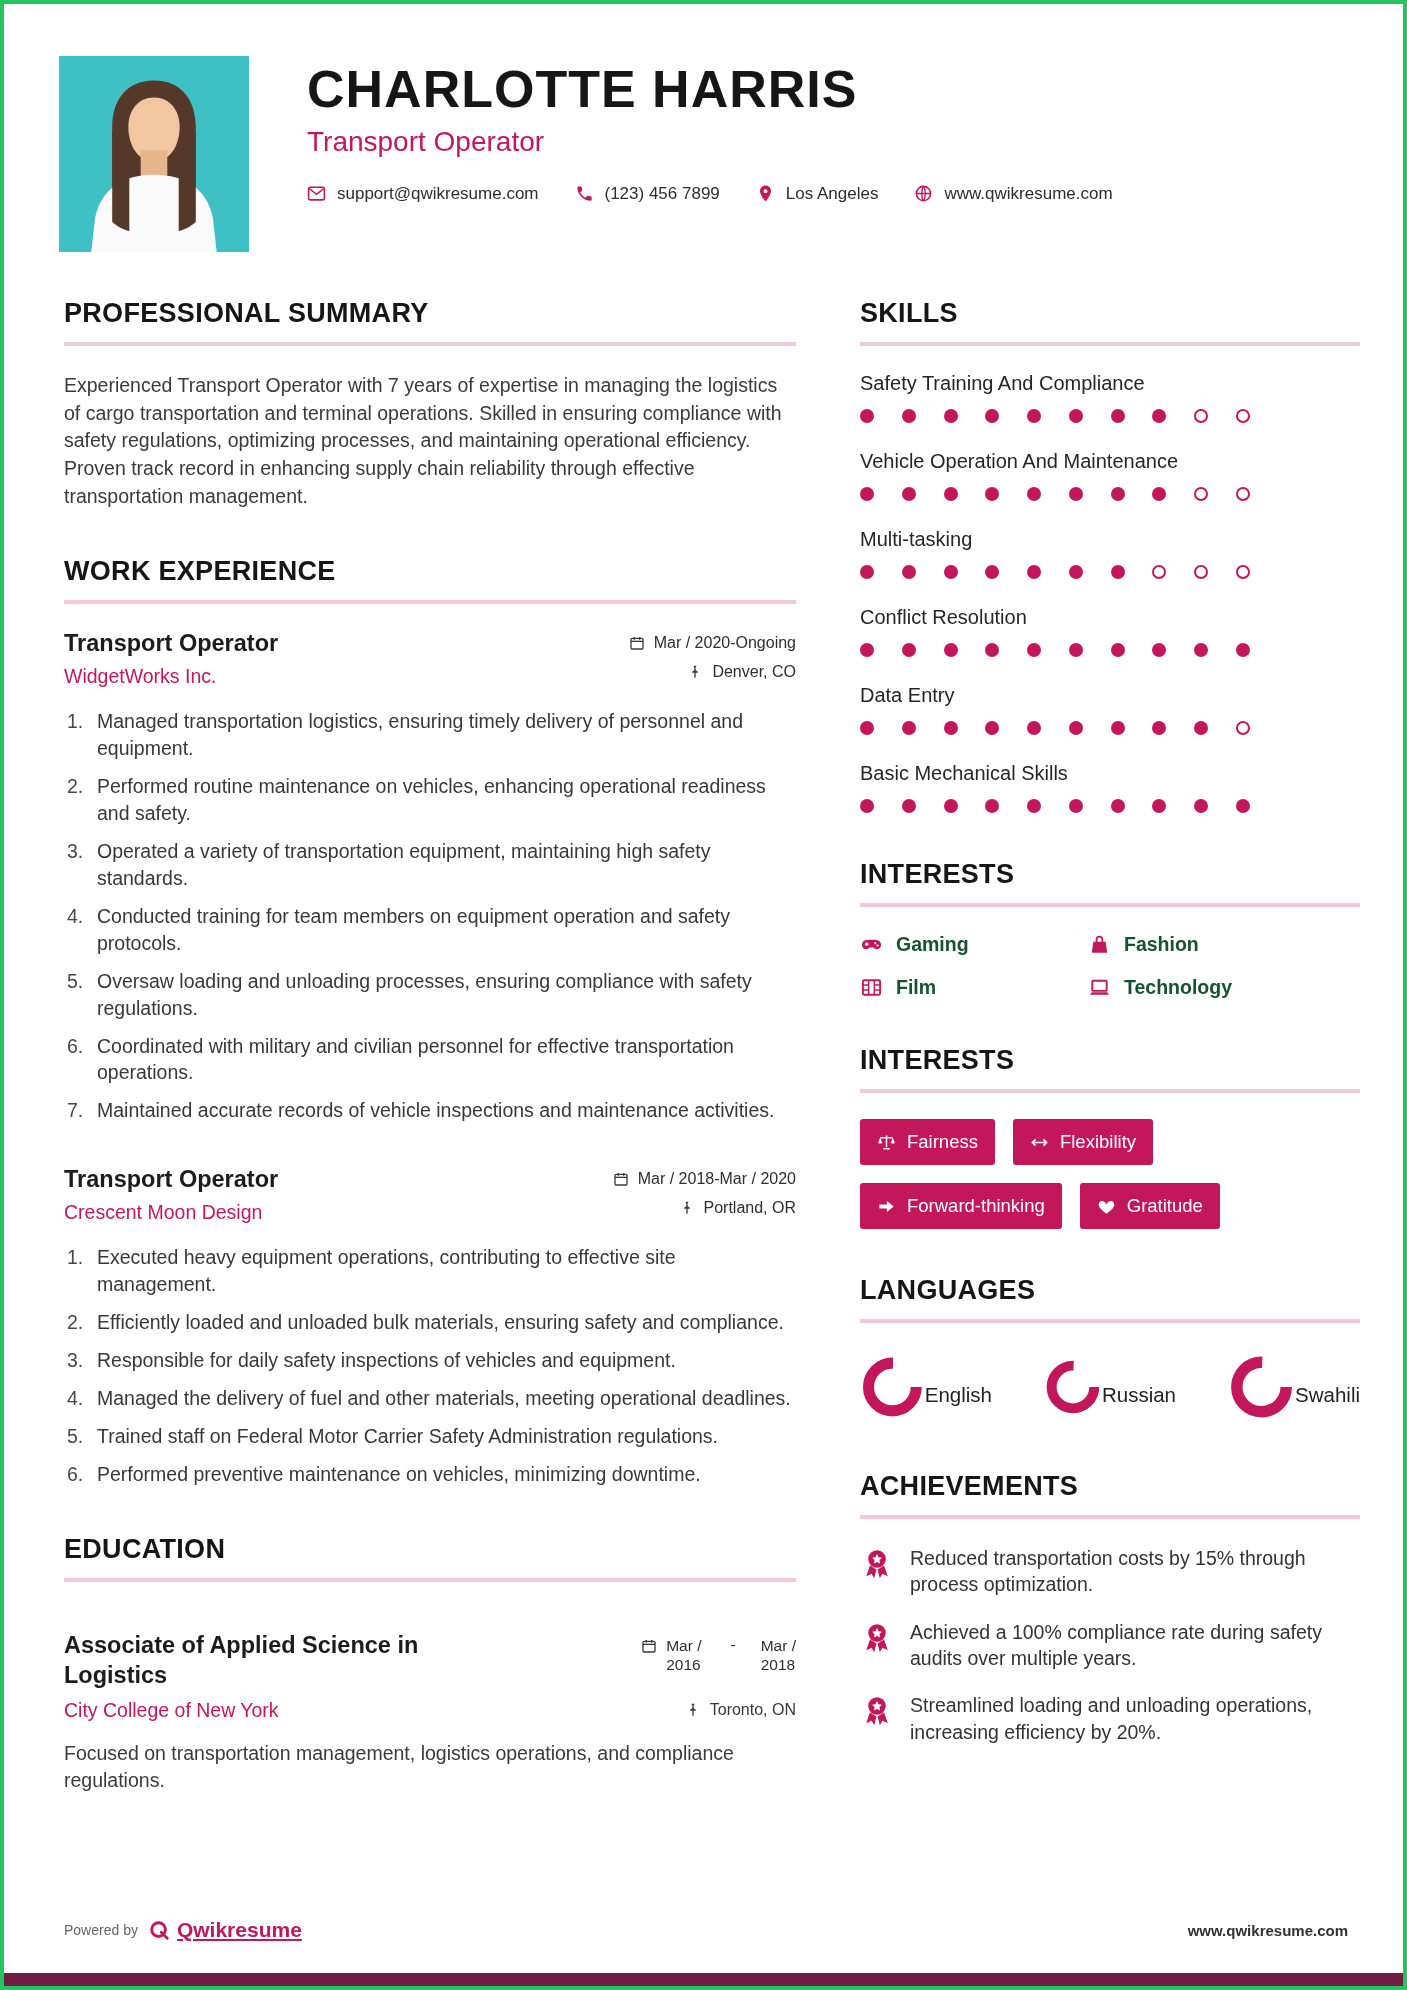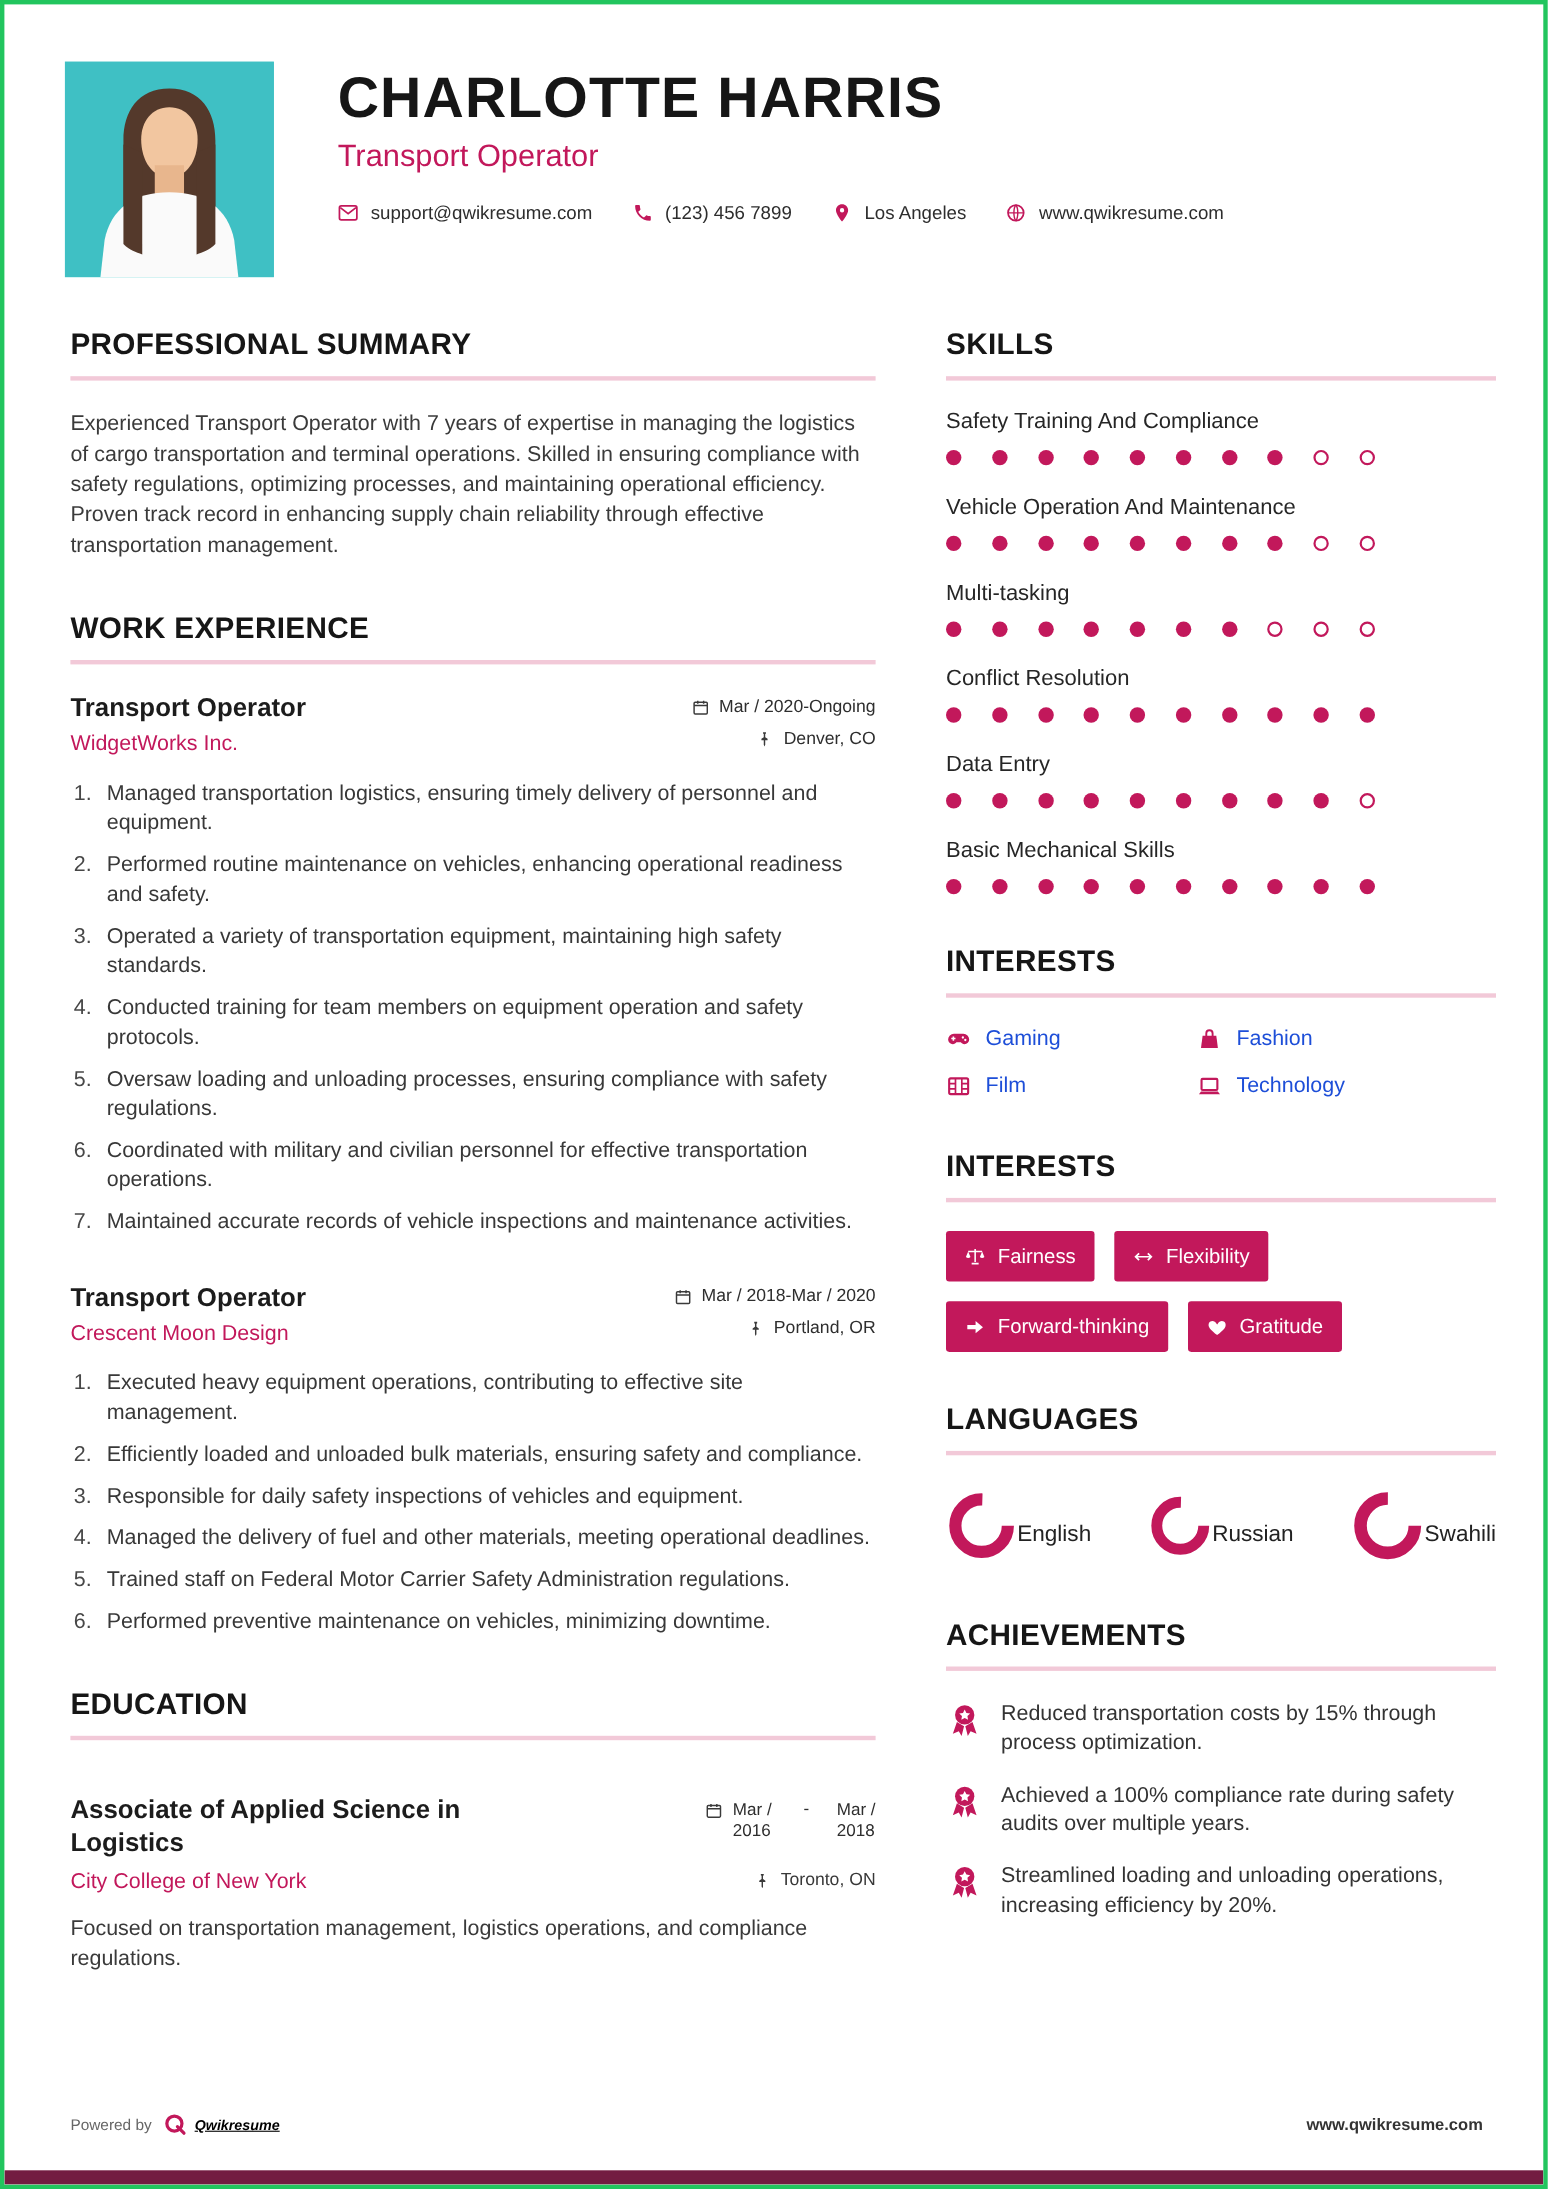--- a/index.html
+++ b/index.html
@@ -66,41 +66,41 @@
   .edu-desc{margin-top:18px;}
   
   .skill{margin-bottom:27px;}
   .skill-name{font-size:20px;color:#262626;margin-bottom:14px;}
   .skill-dots{display:flex;justify-content:space-between;width:390px;}
   .dot{width:14px;height:14px;border-radius:50%;display:inline-block;}
   .dot-filled{background:var(--accent);}
   .dot-hollow{border:2.5px solid var(--accent);background:#fff;}
   
   .interests-grid{display:grid;grid-template-columns:228px 1fr;row-gap:20px;}
-  .interest{display:flex;align-items:center;gap:13px;font-size:19.5px;color:#1d4ed8;}
+  .interest{display:flex;align-items:center;gap:13px;font-size:19.5px;color:#14532d;font-weight:bold;}
   .interest svg{width:23px;height:23px;flex:none;}
   
   .strengths-row{display:flex;flex-wrap:wrap;gap:18px;}
   .badge{background:var(--accent);color:#fff;font-size:18.5px;padding:12px 17px;display:inline-flex;align-items:center;gap:11px;border-radius:3px;}
   .badge svg{width:19px;height:19px;flex:none;}
   
   .langs{display:flex;gap:52px;margin-top:8px;}
   .lang{width:132px;display:flex;flex-direction:row;align-items:center;}
   .lang svg{width:76px;height:76px;}
   .lang-label{margin-top:16px;font-size:20.5px;color:#222;}
   
   .ach{display:flex;gap:16px;align-items:flex-start;margin-bottom:21px;}
   .ach svg{width:34px;height:34px;flex:none;margin-top:2px;}
   .ach-text{font-size:19.5px;line-height:1.35;color:#333;}
   
   .footer{position:absolute;left:60px;right:55px;bottom:44px;display:flex;justify-content:space-between;align-items:center;}
   .powered{display:flex;align-items:center;gap:10px;font-size:14px;color:#666;}
   .brand-logo{display:flex;align-items:center;gap:7px;}
   .brand-logo svg{width:22px;height:22px;}
-  .brand{font-size:13px;font-weight:700;color:#000000;text-decoration:underline;font-style:italic;}
+  .brand{font-size:21px;font-weight:700;color:#be185d;text-decoration:underline;}
   .footer-site{font-size:15px;font-weight:600;color:#333;}
   .bottom-bar{position:absolute;left:0;right:0;bottom:0;height:13px;background:var(--bottom-bar);}
 </style>
 </head>
 <body>
 
 <div class="page">
 
   <header class="header">
     <div class="photo">

